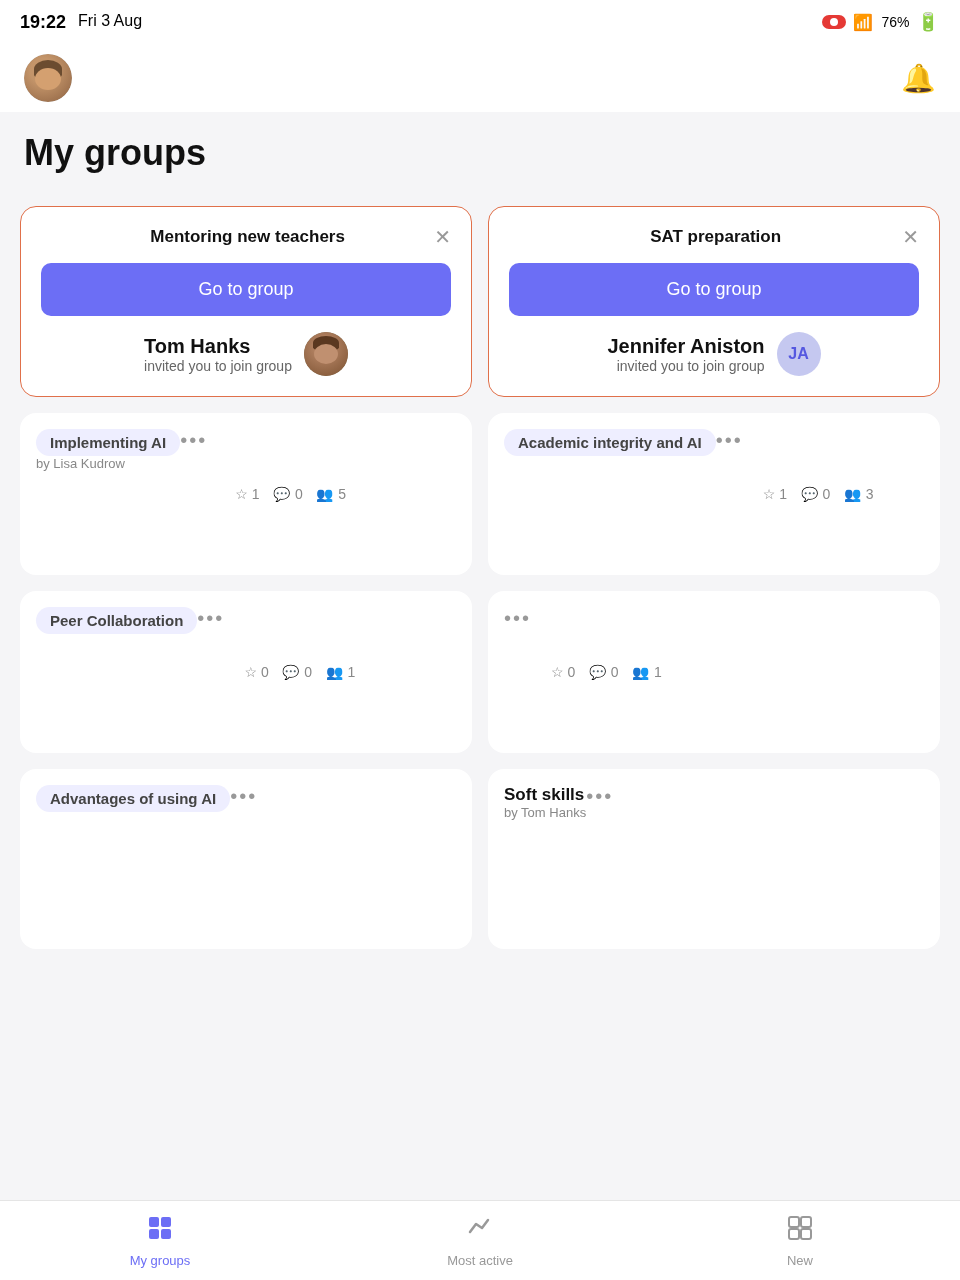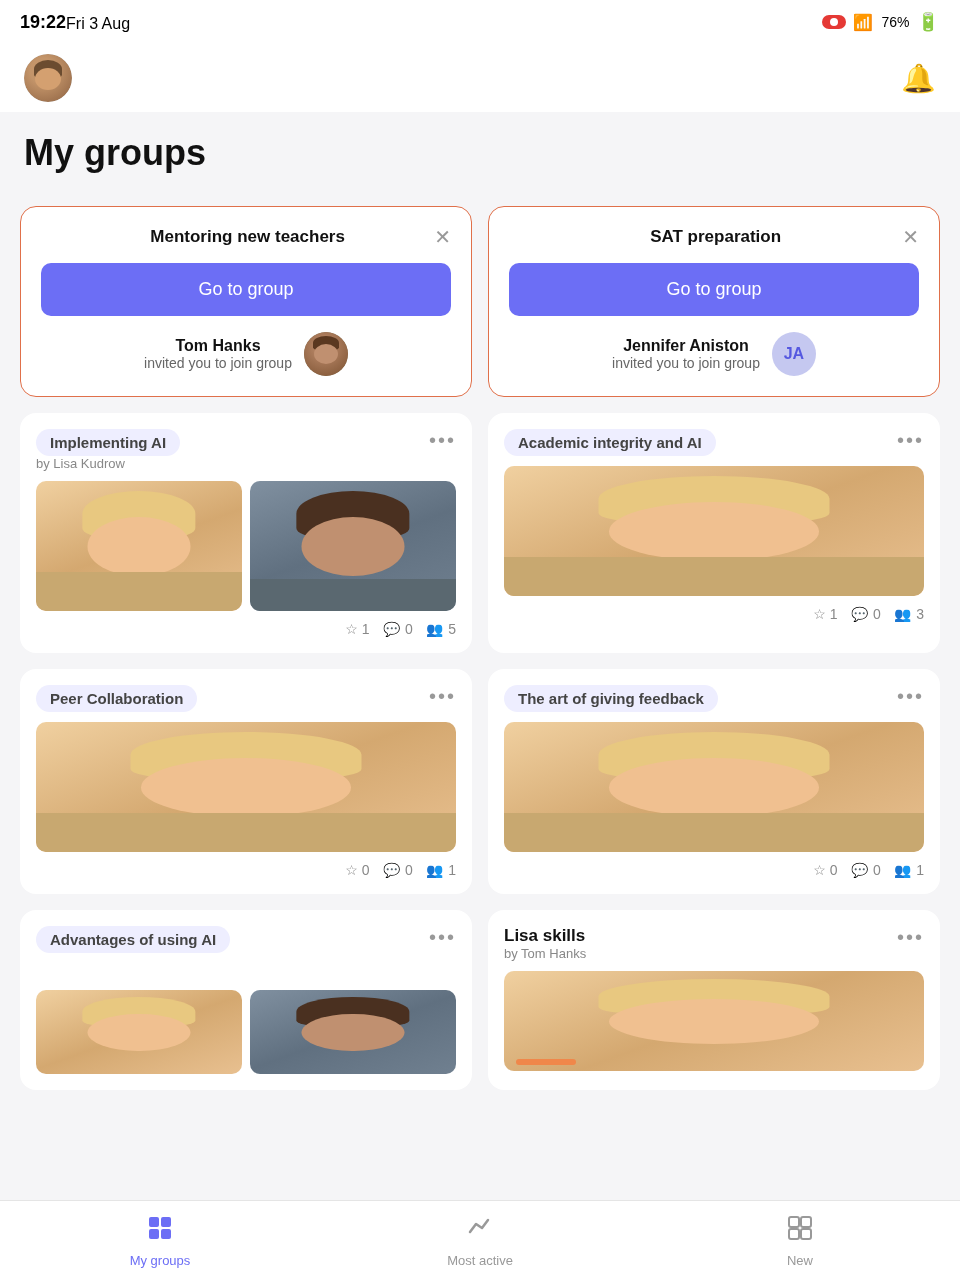--- a/index.html
+++ b/index.html
@@ -135,24 +135,24 @@
       width: 100%;
       text-align: center;
     }
     .invite-footer {
       display: flex;
       align-items: center;
       justify-content: center;
       gap: 12px;
     }
     .invite-person-name {
-      font-size: 16px;
+      font-size: 20px;
       font-weight: 700;
       color: #111;
-      text-align: center;
+      text-align: left;
     }
     .invite-person-sub {
       font-size: 14px;
       color: #666;
       text-align: right;
     }
     .invite-person-info {
       text-align: right;
     }
     .person-avatar-circle {
@@ -177,21 +177,21 @@
       background: #c5c8f0;
       color: #5558e0;
     }
 
     
     .group-card {
       background: #fff;
       border-radius: 16px;
       padding: 16px;
       display: flex;
-      flex-direction: column;
+      flex-direction: row;
       gap: 10px;
     }
     .group-card-header {
       display: flex;
       align-items: flex-start;
       justify-content: space-between;
     }
     .group-tag {
       background: #eeeeff;
       color: #444;
@@ -282,21 +282,21 @@
     }
     .by-line {
       font-size: 13px;
       color: #888;
     }
   </style>
 </head>
 <body>
 
 <div class="status-bar">
-  <div style="display:flex;align-items:flex-end;">
+  <div style="display:flex;align-items:flex-start;gap:12px;">
     <span class="status-time">19:22</span>
     <span style="font-size:16px;color:#000;font-weight:500;">Fri 3 Aug</span>
   </div>
   <div class="status-right">
     <div class="record-btn">
       <div class="record-dot"></div>
     </div>
     <span style="font-size:16px;">📶</span>
     <span style="font-size:14px;font-weight:500;">76%</span>
     <span style="font-size:18px;">🔋</span>
@@ -418,21 +418,20 @@
       </div>
       <div class="group-stats">
         <span class="stat-item">☆ <span>0</span></span>
         <span class="stat-item">💬 <span>0</span></span>
         <span class="stat-item">👥 <span>1</span></span>
       </div>
     </div>
 
     <div class="group-card">
       <div class="group-card-header">
-        <span class="group-tag">The art of giving feedback</span>
         <span class="more-dots">•••</span>
       </div>
       <div class="group-images">
         <div class="group-img" style="background: linear-gradient(160deg, #f0d0a0 0%, #d4a870 50%, #e8c090 100%); position:relative; overflow:hidden;">
           <div style="position:absolute;top:8%;left:50%;transform:translateX(-50%);width:55%;height:35%;border-radius:50% 50% 20% 20%;background:#e8c880;"></div>
           <div style="position:absolute;top:28%;left:50%;transform:translateX(-50%);width:50%;height:45%;border-radius:50%;background:#f0c090;"></div>
           <div style="position:absolute;bottom:0;left:0;right:0;height:30%;background:#c8a870;border-radius:0 0 10px 10px;"></div>
         </div>
       </div>
       <div class="group-stats">
@@ -455,21 +454,21 @@
         <div class="group-img" style="background: linear-gradient(160deg, #8090a0 0%, #607080 50%, #708090 100%); position:relative; overflow:hidden;">
           <div style="position:absolute;top:8%;left:50%;transform:translateX(-50%);width:55%;height:35%;border-radius:50% 50% 20% 20%;background:#4a3020;"></div>
           <div style="position:absolute;top:28%;left:50%;transform:translateX(-50%);width:50%;height:45%;border-radius:50%;background:#c09070;"></div>
         </div>
       </div>
     </div>
 
     <div class="group-card" style="height:180px;overflow:hidden;">
       <div class="group-card-header">
         <div class="title-row">
-          <span class="group-title-plain">Lisa skills</span>
+          <span class="group-title-plain">Soft skills</span>
           <span class="by-line">by Tom Hanks</span>
         </div>
         <span class="more-dots">•••</span>
       </div>
       <div class="group-images" style="height:100px;">
         <div class="group-img" style="background: linear-gradient(160deg, #f0d0a0 0%, #d4a870 50%, #e8c090 100%); position:relative; overflow:hidden;">
           <div style="position:absolute;top:8%;left:50%;transform:translateX(-50%);width:55%;height:35%;border-radius:50% 50% 20% 20%;background:#e8c880;"></div>
           <div style="position:absolute;top:28%;left:50%;transform:translateX(-50%);width:50%;height:45%;border-radius:50%;background:#f0c090;"></div>
           <div class="orange-bar" style="position:absolute;bottom:6px;left:12px;width:60px;"></div>
         </div>

